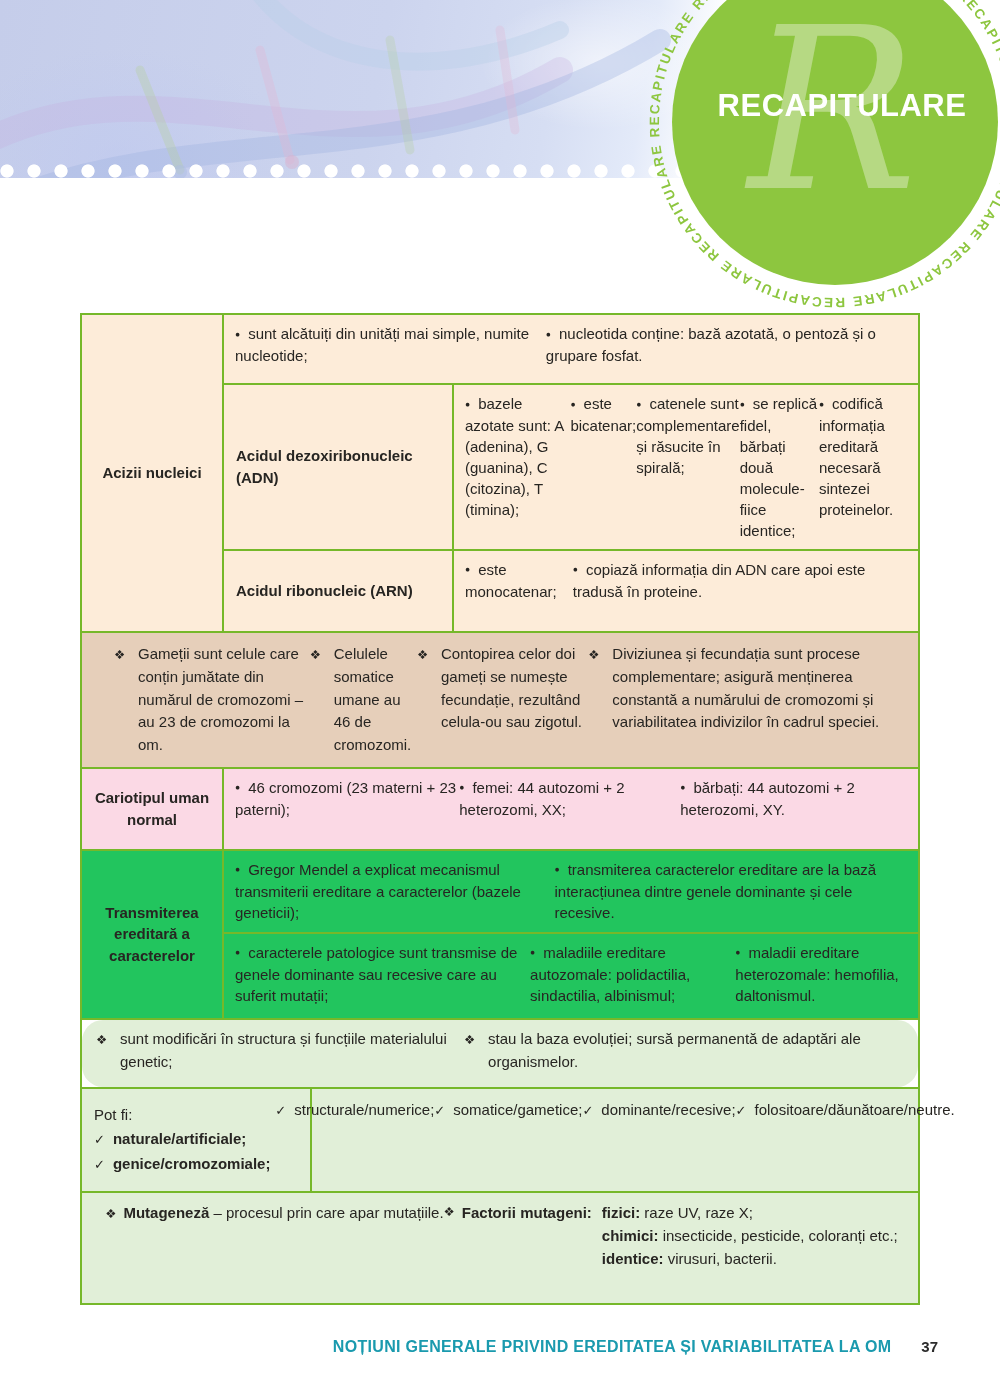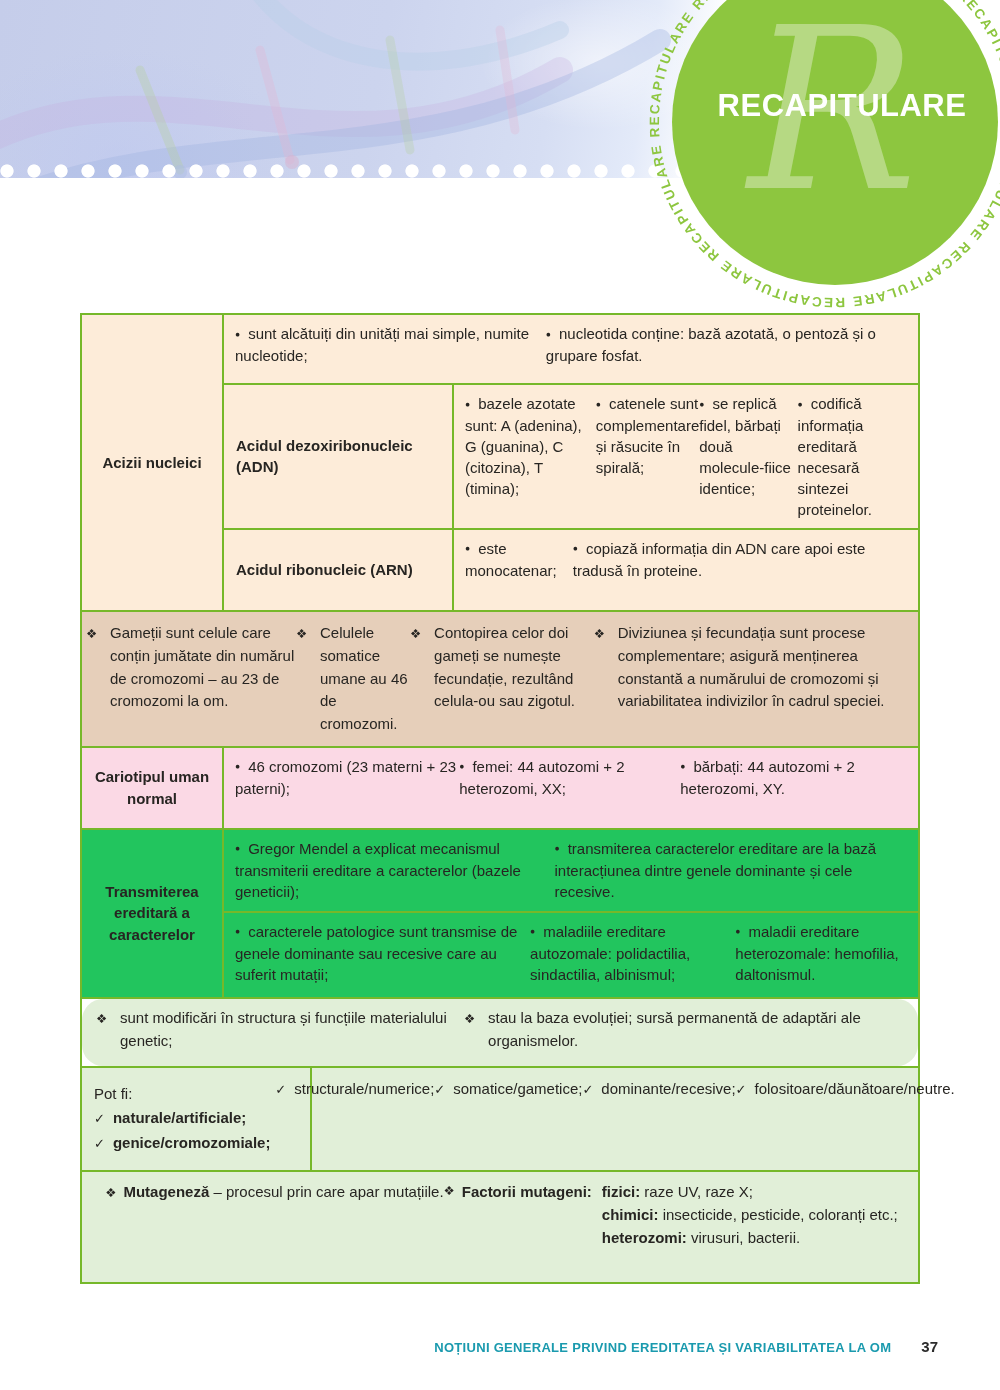--- a/index.html
+++ b/index.html
@@ -97,21 +97,21 @@
   .fact-block { line-height:23px; }
   .fact-row { display:flex; align-items:flex-start; }
   .fact-label { margin-right:10px; white-space:nowrap; }
   .fact-col { flex:1 1 auto; }
 
   
   .footer {
     position:absolute; top:1338px; right:62px;
     display:flex; align-items:baseline; gap:30px;
   }
-  .footer-chapter { color:#1a9aae; font-weight:bold; font-size:13px; letter-spacing:.3px; }
+  .footer-chapter { color:#1a9aae; font-weight:bold; font-size:16px; letter-spacing:.3px; }
   .footer-page { color:#2b2b2b; font-weight:bold; font-size:15px; }
 </style>
 </head>
 <body>
 
 <div class="page">
 
   <div class="hero">
     <div class="hero-bg"></div>
     <svg class="hero-strands" width="1000" height="178" viewBox="0 0 1000 178">
@@ -144,37 +144,38 @@
       <div class="headcell bg-cream">Acizii nucleici</div>
       <div class="bodycol">
         <div class="subrow cellc bg-cream h-1a">
           <div class="li"><span class="mk-dot">●</span><span>sunt alcătuiți din unități mai simple, numite nucleotide;</span></div>
           <div class="li"><span class="mk-dot">●</span><span>nucleotida conține: bază azotată, o pentoză și o grupare fosfat.</span></div>
         </div>
         <div class="subrow split h-1b">
           <div class="midcell bg-cream">Acidul dezoxiribonucleic (ADN)</div>
           <div class="cellc bg-cream" style="line-height:21px;">
             <div class="li"><span class="mk-dot">●</span><span>bazele azotate sunt: A (adenina), G (guanina), C (citozina), T (timina);</span></div>
+            <div class="li"><span class="mk-dot">●</span><span>este bicatenar;</span></div>
             <div class="li"><span class="mk-dot">●</span><span>catenele sunt complementare și răsucite în spirală;</span></div>
             <div class="li"><span class="mk-dot">●</span><span>se replică fidel, bărbați două molecule-fiice identice;</span></div>
             <div class="li"><span class="mk-dot">●</span><span>codifică informația ereditară necesară sintezei proteinelor.</span></div>
           </div>
         </div>
         <div class="subrow split h-1c">
           <div class="midcell bg-cream">Acidul ribonucleic (ARN)</div>
           <div class="cellc bg-cream">
             <div class="li"><span class="mk-dot">●</span><span>este monocatenar;</span></div>
             <div class="li"><span class="mk-dot">●</span><span>copiază informația din ADN care apoi este tradusă în proteine.</span></div>
           </div>
         </div>
       </div>
     </div>
 
     <div class="trow">
-      <div class="cellc bg-tan h-2" style="padding:10px 4px;">
+      <div class="cellc bg-tan h-2" style="padding:10px 32px;">
         <div class="li li-hang"><span class="mk-diamond">❖</span><span>Gameții sunt celule care conțin jumătate din numărul de cromozomi – au 23 de cromozomi la om.</span></div>
         <div class="li li-hang"><span class="mk-diamond">❖</span><span>Celulele somatice umane au 46 de cromozomi.</span></div>
         <div class="li li-hang"><span class="mk-diamond">❖</span><span>Contopirea celor doi gameți se numește fecundație, rezultând celula-ou sau zigotul.</span></div>
         <div class="li li-hang"><span class="mk-diamond">❖</span><span>Diviziunea și fecundația sunt procese complementare; asigură menținerea constantă a numărului de cromozomi și variabilitatea indivizilor în cadrul speciei.</span></div>
       </div>
     </div>
 
     <div class="trow">
       <div class="headcell bg-pink">Cariotipul uman normal</div>
       <div class="cellc bg-pink h-3">
@@ -221,21 +222,21 @@
         <div class="subrow cellc bg-lgreen h-5c fact-block" style="padding-left:14px;">
           <div class="li">
             <span class="mk-diamond">❖</span><b>Mutageneză</b><span> – procesul prin care apar mutațiile.</span>
           </div>
           <div class="fact-row">
             <span class="mk-diamond">❖</span>
             <b class="fact-label">Factorii mutageni:</b>
             <div class="fact-col">
               <div><b>fizici:</b><span> raze UV, raze X;</span></div>
               <div><b>chimici:</b><span> insecticide, pesticide, coloranți etc.;</span></div>
-              <div><b>heterozomi:</b><span> virusuri, bacterii.</span></div>
+              <div><b>identice:</b><span> virusuri, bacterii.</span></div>
             </div>
           </div>
         </div>
       </div>
     </div>
 
   </div>
 
   <div class="footer">
     <span class="footer-chapter">NOȚIUNI GENERALE PRIVIND EREDITATEA ȘI VARIABILITATEA LA OM</span>

